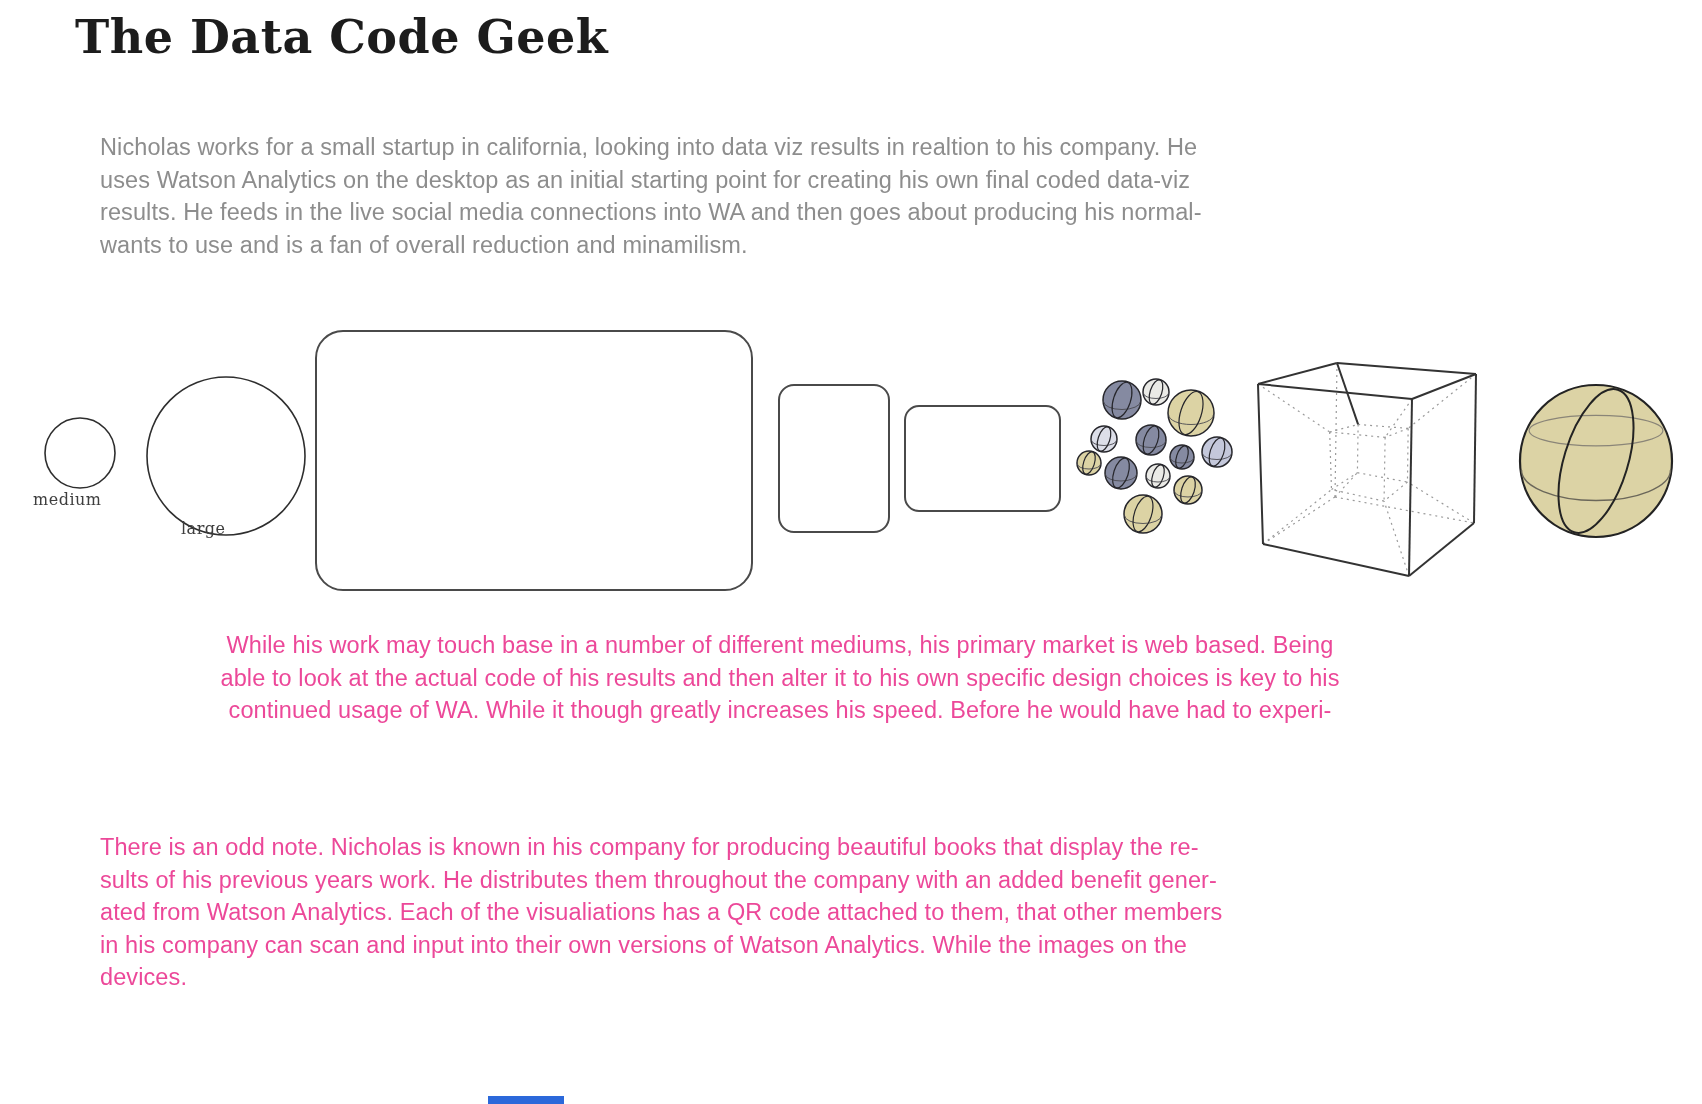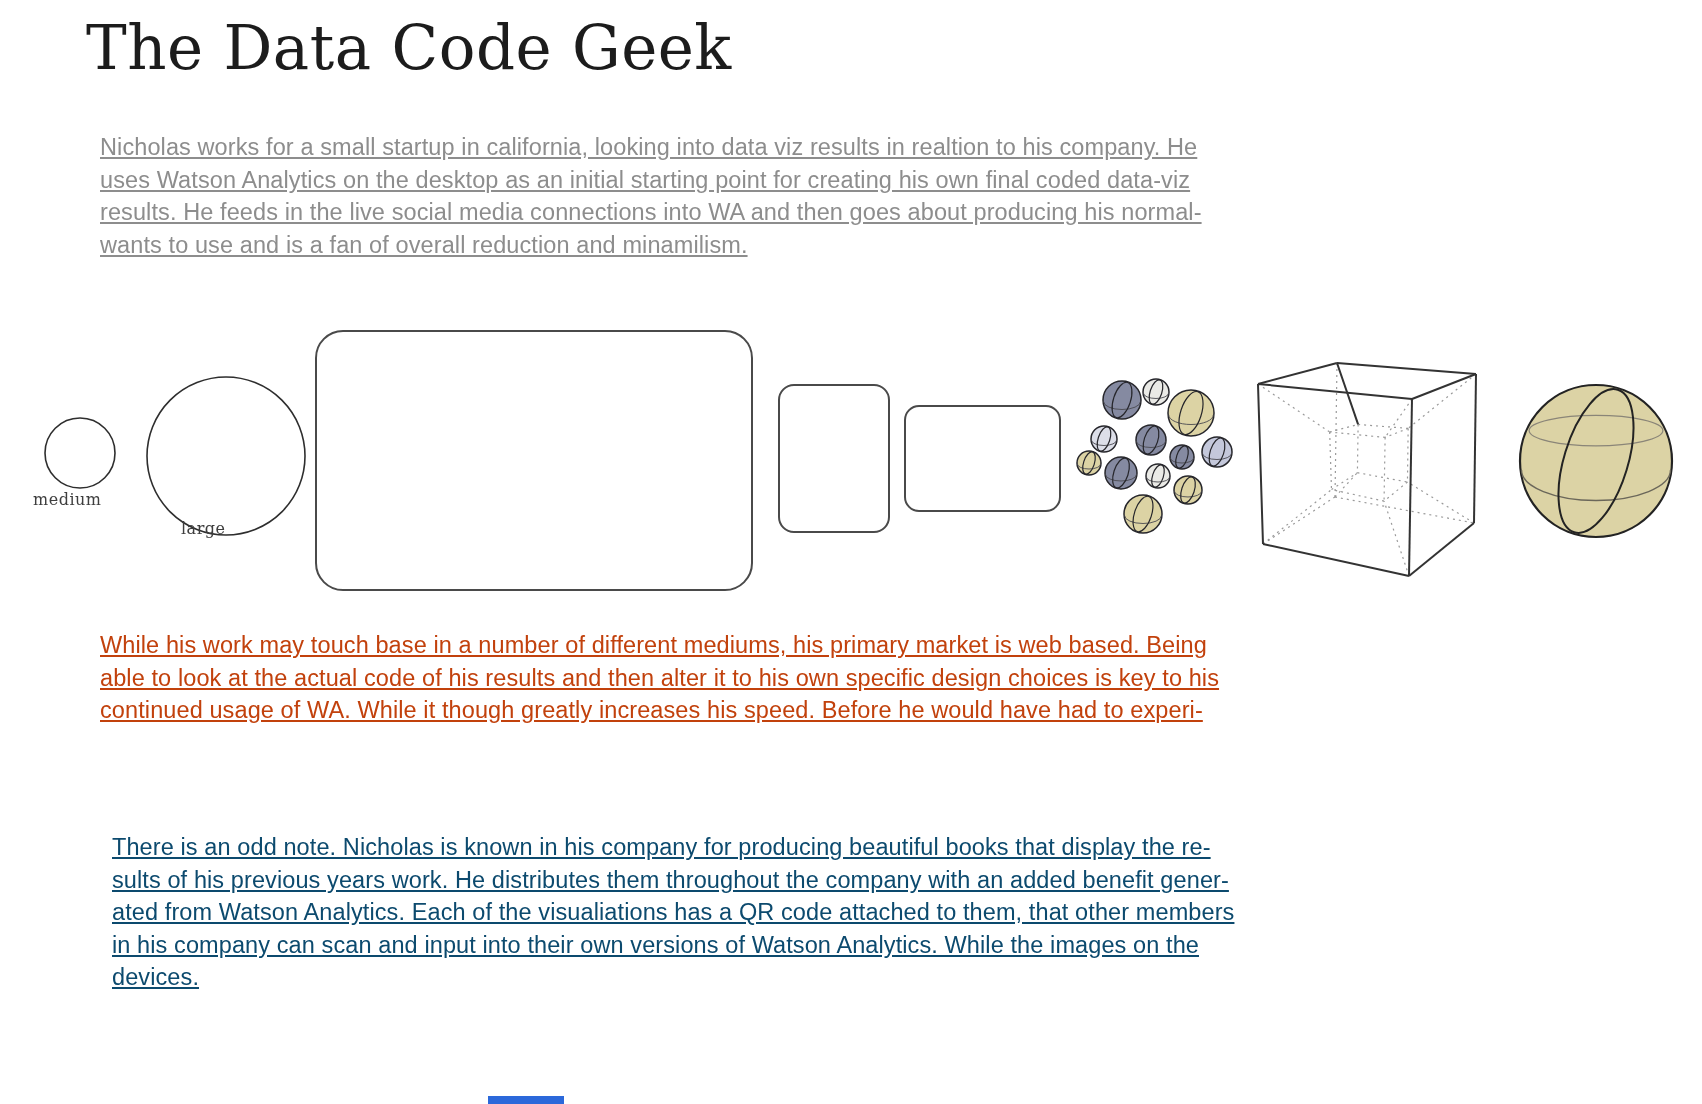--- a/index.html
+++ b/index.html
@@ -1,29 +1,29 @@
 <!DOCTYPE html>
 <html><head>
 <meta charset="utf-8">
 <style>
   html,body{margin:0;padding:0;}
   body{
     width:1702px;height:1104px;background:#ffffff;position:relative;overflow:hidden;
     font-family:"Liberation Sans", sans-serif;
   }
   .page-title{
-    position:absolute;left:75px;top:12px;margin:11px;
-    font-family:"DejaVu Serif", serif;font-weight:400;font-size:61px;line-height:50px;
+    position:absolute;left:75px;top:12px;margin:0;
+    font-family:"DejaVu Serif", serif;font-weight:700;font-size:46px;line-height:50px;
     color:#1c1c1c;letter-spacing:0.5px;
   }
   .para{
     position:absolute;left:100px;width:1360px;
     color:#8d8d8d;font-size:23.5px;line-height:32.5px;letter-spacing:0.1px;
   }
-  .para .line{white-space:pre;text-decoration:underline;}
+  .para .line{white-space:pre;}
   .p1{top:131px}
   .p2{top:629px}
   .p3{top:831px}
   .shape-label{
     position:absolute;font-family:"DejaVu Serif", serif;font-size:16px;color:#3e3e3e;
     width:90px;letter-spacing:0.5px;
   }
   #label-medium{left:33px;top:490px;}
   #label-large{left:181px;top:519px;}
   #canvas{position:absolute;left:0;top:0;width:1702px;height:1104px;}
@@ -161,27 +161,27 @@
           <circle cx="1596" cy="461" r="76" fill="#dcd3a5" stroke="#232323" stroke-width="2.2"></circle>
           <ellipse cx="1596" cy="430.6" rx="66.88" ry="15.200000000000001" fill="none" stroke="#8a8578" stroke-width="1.2"></ellipse>
           <path d="M 1521.52 470.12 A 74.48 30.400000000000002 0 0 0 1670.48 470.12" fill="none" stroke="#6b675a" stroke-width="1.4"></path>
           <ellipse cx="1596" cy="461" rx="31.919999999999998" ry="74.48" fill="none" stroke="#232323" stroke-width="2" transform="rotate(17 1596 461)"></ellipse>
         </g>
       </svg>
     <div class="shape-label" id="label-medium">medium</div>
     <div class="shape-label" id="label-large">large</div>
   </div>
 
-  <section class="para p2" style="color: #c2410c;">
+  <section class="para p2" style="color: #ec4899; text-align: center;">
       <div class="line">While his work may touch base in a number of different mediums, his primary market is web based. Being</div>
       <div class="line">able to look at the actual code of his results and then alter it to his own specific design choices is key to his</div>
       <div class="line">continued usage of WA. While it though greatly increases his speed. Before he would have had to experi-</div>
     </section>
 
-  <section class="para p3" style="color: #0c4a6e; margin-left: 12px;">
+  <section class="para p3" style="color: #ec4899;">
       <div class="line">There is an odd note. Nicholas is known in his company for producing beautiful books that display the re-</div>
       <div class="line">sults of his previous years work. He distributes them throughout the company with an added benefit gener-</div>
       <div class="line">ated from Watson Analytics. Each of the visualiations has a QR code attached to them, that other members</div>
       <div class="line">in his company can scan and input into their own versions of Watson Analytics. While the images on the</div>
       <div class="line">devices.</div>
     </section>
 
   <div id="blue-bar" style="background: rgb(43, 104, 218);"></div>
 
 </main>

